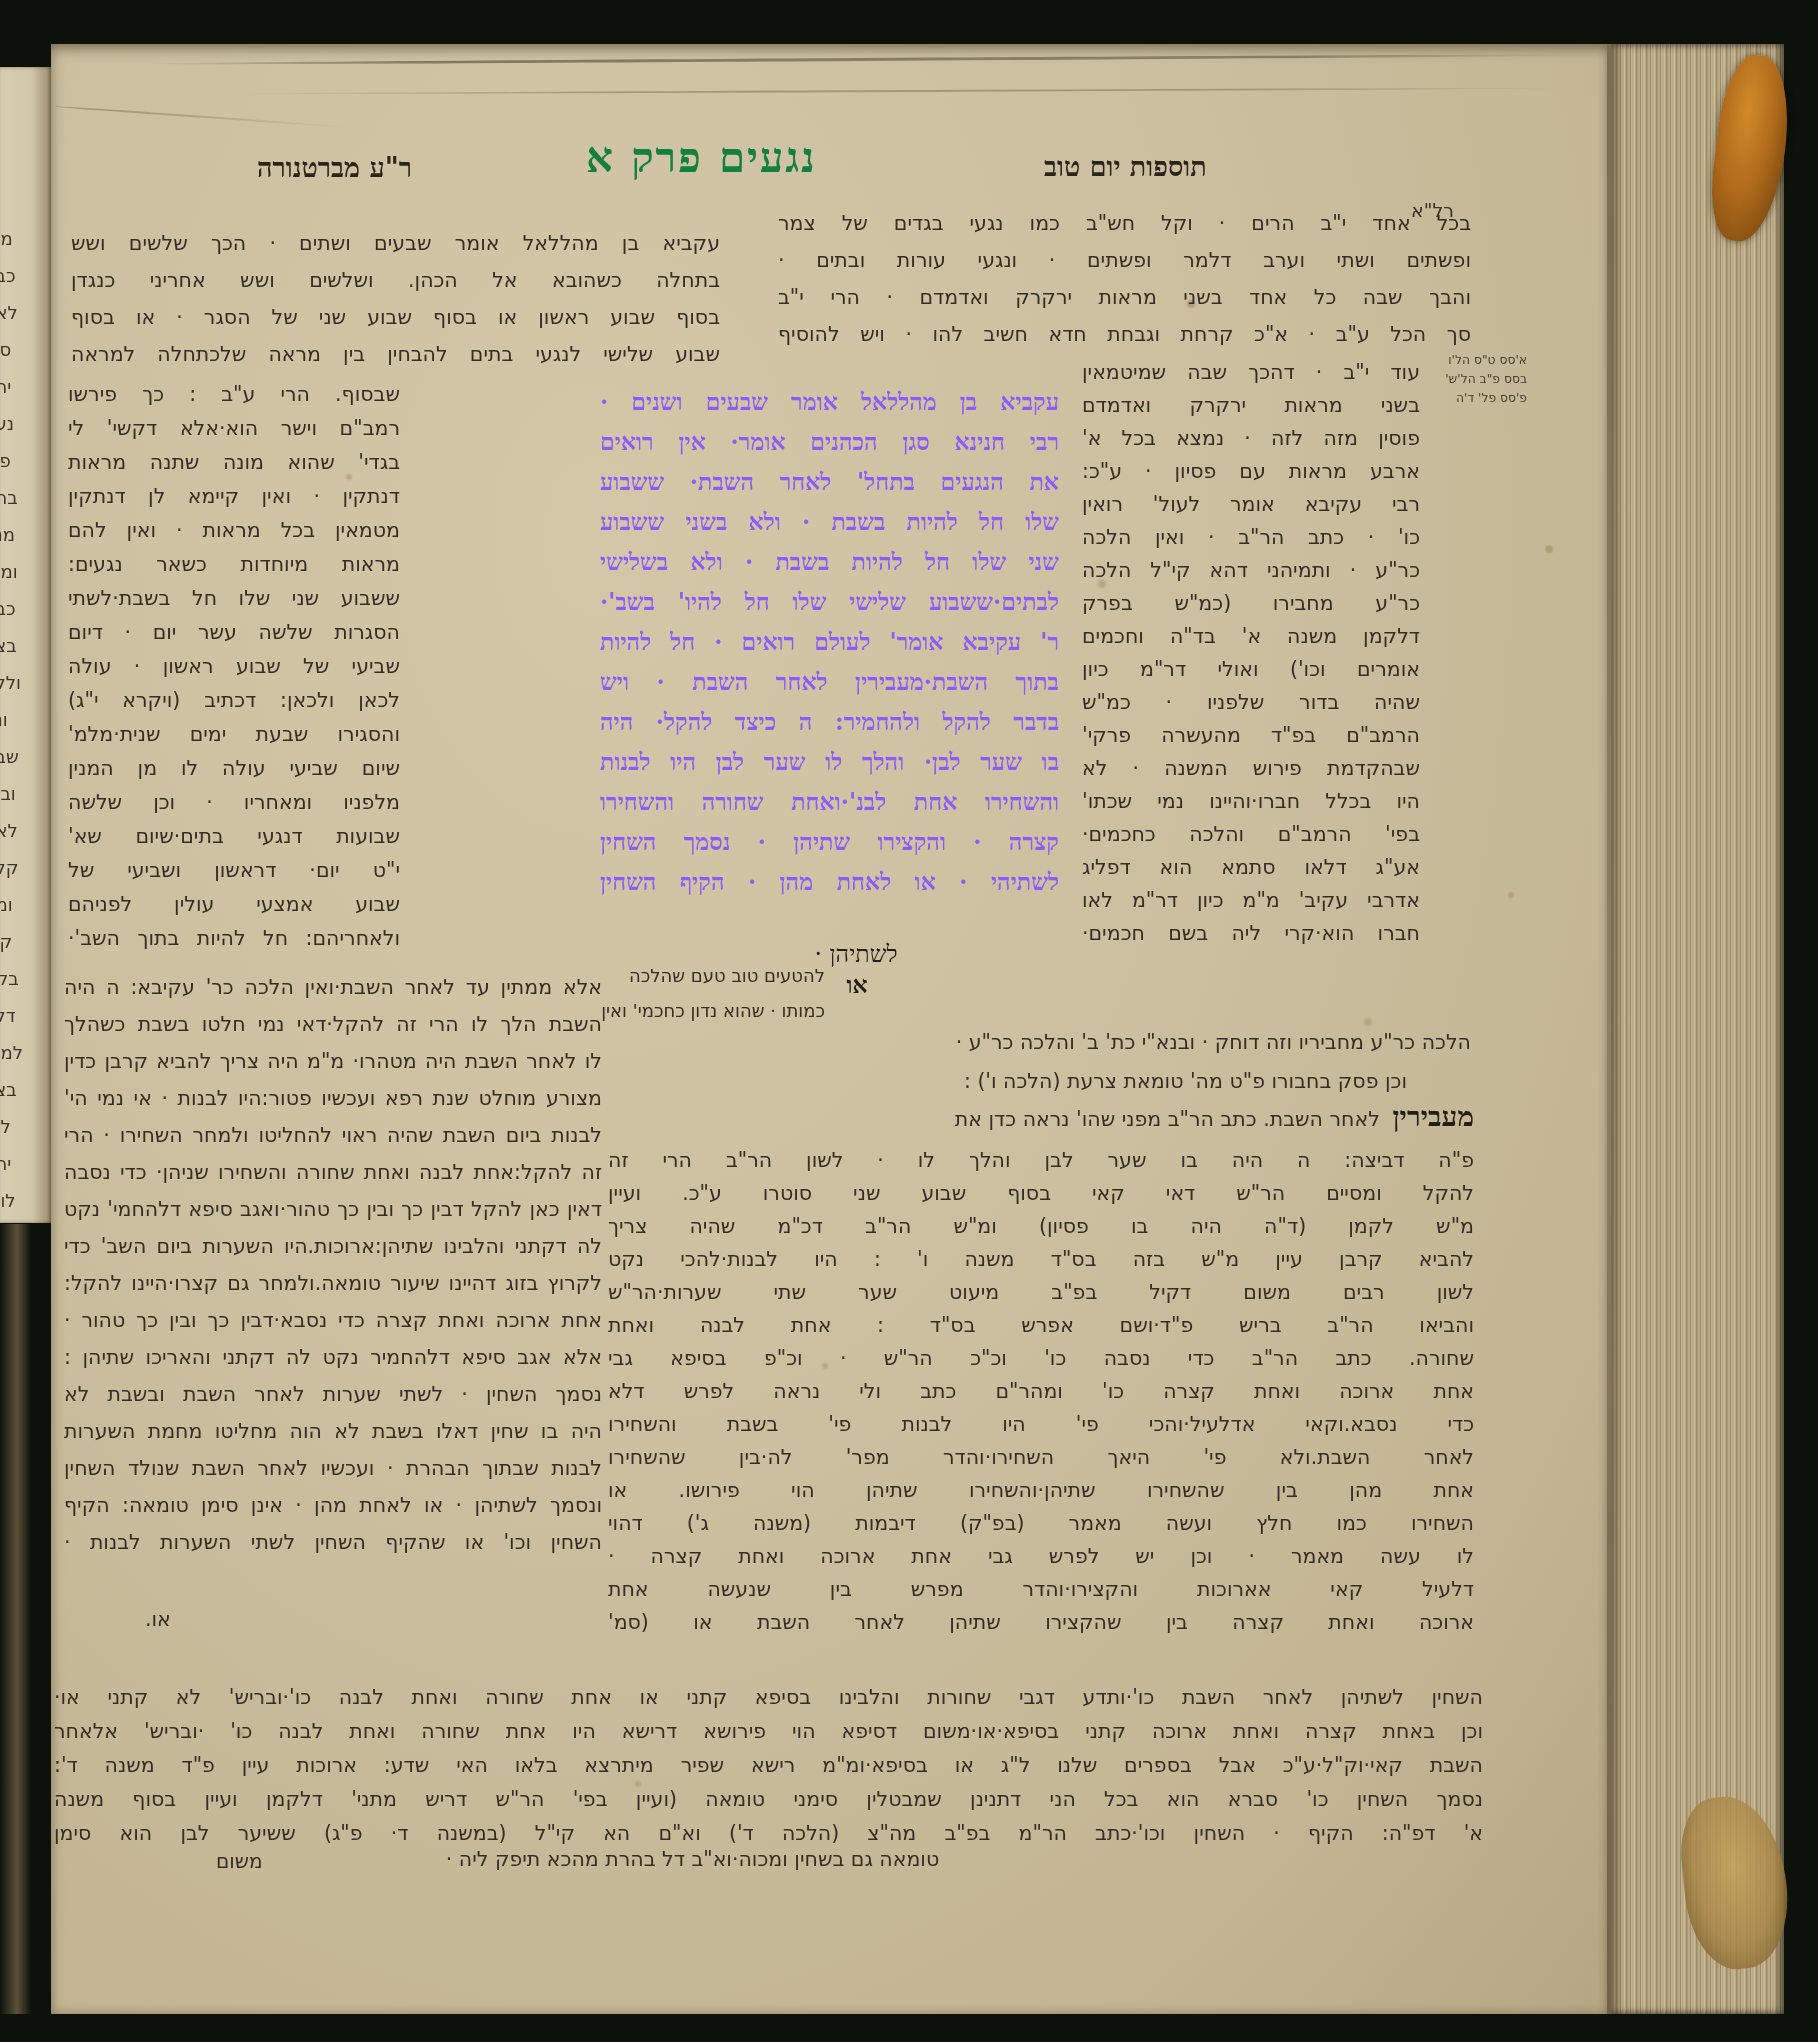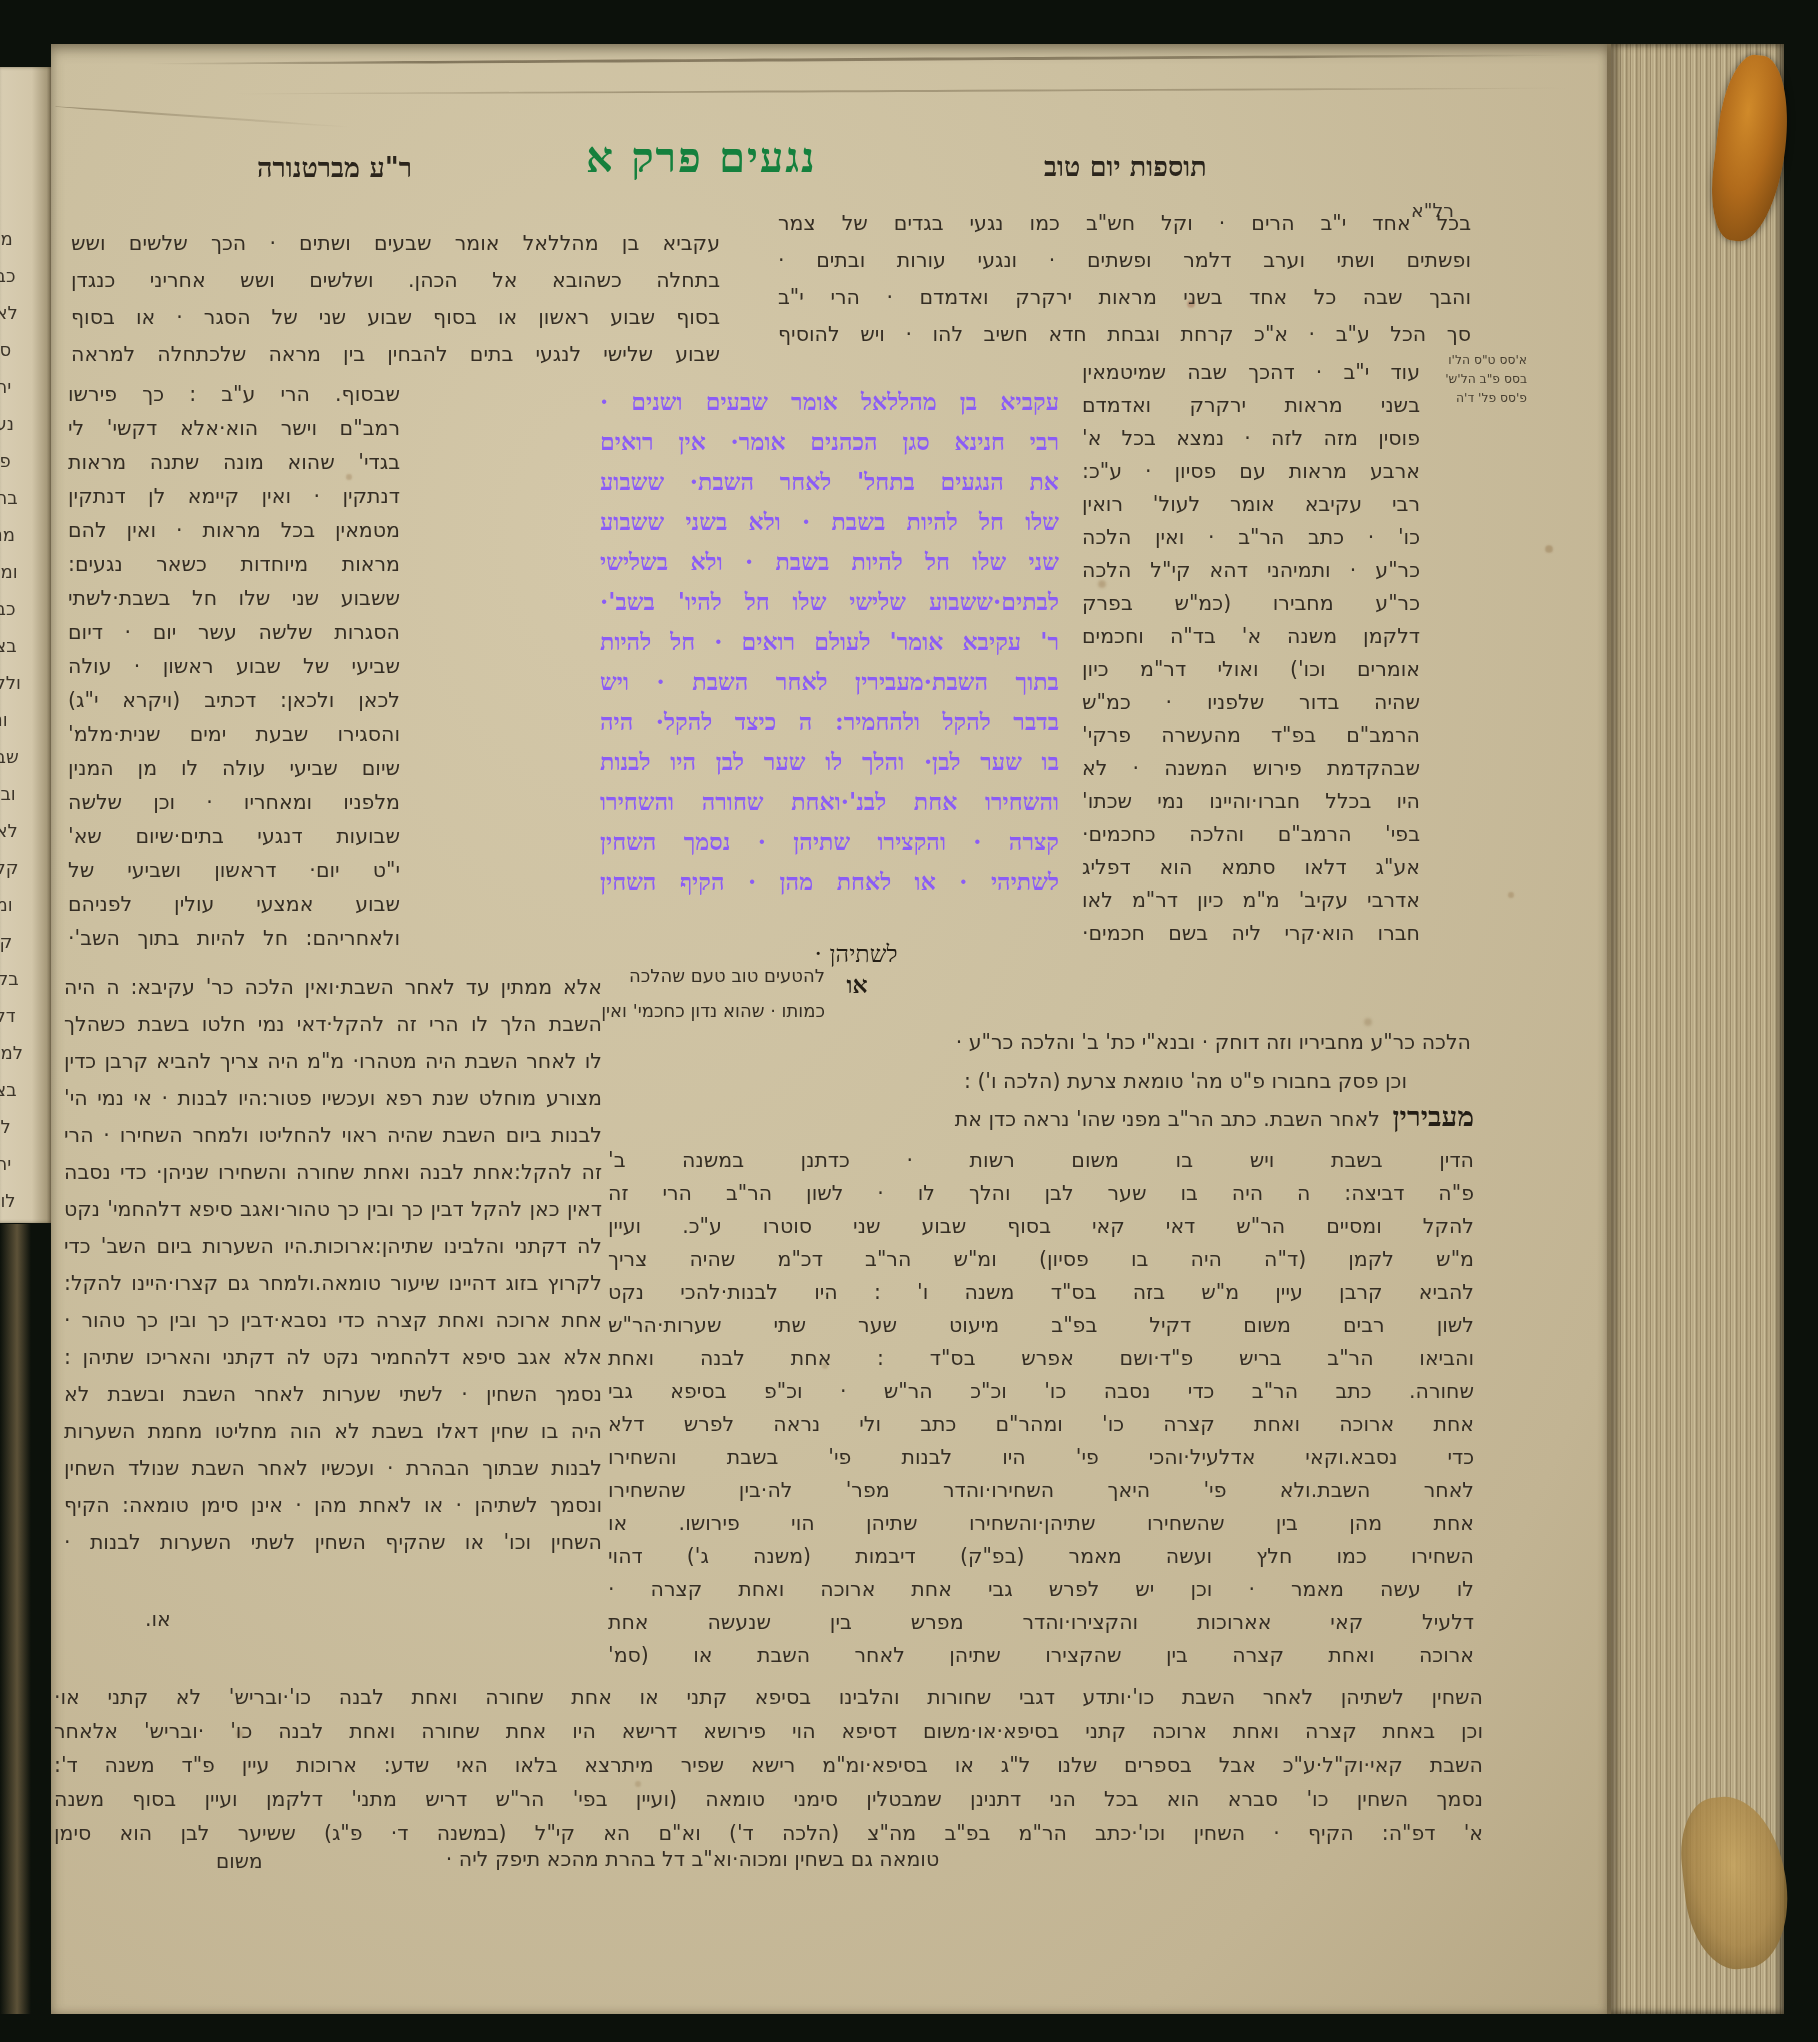--- a/index.html
+++ b/index.html
@@ -229,21 +229,20 @@
       <div class="ln">השחין וכו' או שהקיף השחין לשתי השערות לבנות ·</div>
     </div>
   <div class="abs bart-or">או.</div>
 
   <div class="abs txt mid-halacha">הלכה כר"ע מחביריו וזה דוחק · ובנא"י כת' ב' והלכה כר"ע ·</div>
   <div class="abs txt mid-psak">וכן פסק בחבורו פ"ט מה' טומאת צרעת (הלכה ו') :</div>
   <div class="abs txt mid-mavirin">
     <span class="headword">מעבירין</span><span>לאחר השבת. כתב הר"ב מפני שהו' נראה כדן את</span>
   </div>
   <div class="abs txt mid-lines just">
-      <div class="ln">הדין בשבת ויש בו משום רשות · כדתנן במשנה ב'</div>
       <div class="ln">פ"ה דביצה: ה היה בו שער לבן והלך לו · לשון הר"ב הרי זה</div>
       <div class="ln">להקל ומסיים הר"ש דאי קאי בסוף שבוע שני סוטרו ע"כ. ועיין</div>
       <div class="ln">מ"ש לקמן (ד"ה היה בו פסיון) ומ"ש הר"ב דכ"מ שהיה צריך</div>
       <div class="ln">להביא קרבן עיין מ"ש בזה בס"ד משנה ו' : היו לבנות·להכי נקט</div>
       <div class="ln">לשון רבים משום דקיל בפ"ב מיעוט שער שתי שערות·הר"ש</div>
       <div class="ln">והביאו הר"ב בריש פ"ד·ושם אפרש בס"ד : אחת לבנה ואחת</div>
       <div class="ln">שחורה. כתב הר"ב כדי נסבה כו' וכ"כ הר"ש · וכ"פ בסיפא גבי</div>
       <div class="ln">אחת ארוכה ואחת קצרה כו' ומהר"ם כתב ולי נראה לפרש דלא</div>
       <div class="ln">כדי נסבא.וקאי אדלעיל·והכי פי' היו לבנות פי' בשבת והשחירו</div>
       <div class="ln">לאחר השבת.ולא פי' היאך השחירו·והדר מפר' לה·בין שהשחירו</div>

